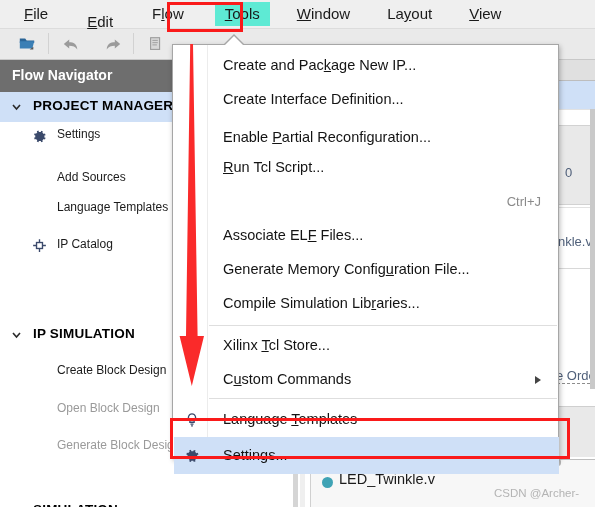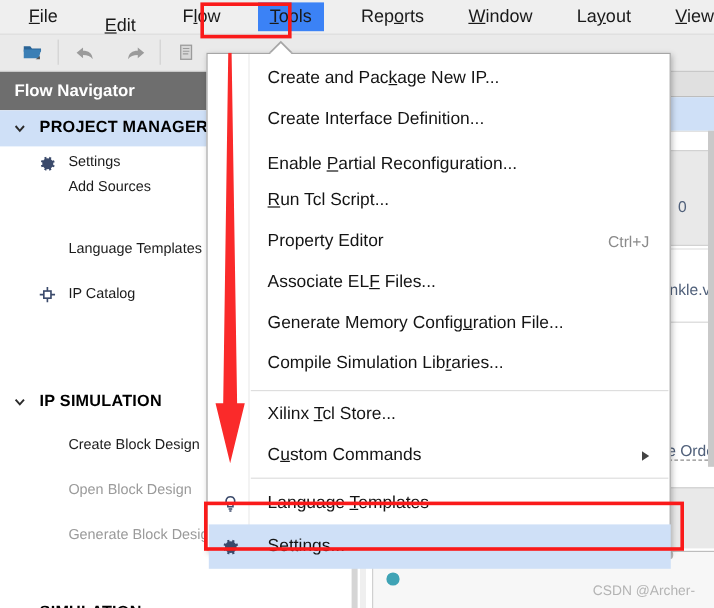--- a/index.html
+++ b/index.html
@@ -26,21 +26,21 @@
   .menubar-item {
     font-size: 15px;
     color: #1a1a1a;
     padding: 3px 10px;
     margin: 0 3px;
     white-space: nowrap;
     line-height: 18px;
   }
   .menubar-item .mn { text-decoration: underline; }
   .menubar-item.active {
-    background: #3b82f6;
+    background: #5eead4;
   }
   .mb-file  { margin-left: 14px; }
 
   
   .toolbar {
     position: absolute; left: 0; top: 28px;
     width: 595px; height: 31px;
     background: #eaeaea;
     border-bottom: 1px solid #c8c8c8;
   }
@@ -312,20 +312,21 @@
   <div class="bg-bottom-panel"></div>
   <div class="bg-bottom-sel"></div>
 
   <div class="bg-file-area">
     <div style="position:absolute; left:3px; top:3px; width:5px; height:45px; background:#d5d5d5;"></div>
     <div style="position:absolute; left:10px; top:3px; width:5px; height:45px; background:#efefef;"></div>
     <div style="position:absolute; left:20px; top:0px; width:285px; height:48px; background:#f7f7f7; border-left:1px solid #d0d0d0;"></div>
   </div>
   <div class="bg-hscroll"></div>
   <div class="file-dot"></div>
+  <div class="file-name">LED_Twinkle.v</div>
   <div class="watermark">CSDN @Archer-</div>
 
   <div class="fn-header">
     <div class="fn-header-title">Flow Navigator</div>
   </div>
   <div class="fn-body">
 
     <div class="fn-row section selected" style="top:0px;">
       <div class="fn-chev">
         <svg width="13" height="13" viewBox="0 0 13 13">
@@ -338,21 +339,21 @@
     <div class="fn-row" style="top:30px;">
       <div class="fn-ico">
         <svg width="17" height="17" viewBox="0 0 20 20">
           <path fill="#3b4a6b" d="M10 6.6a3.4 3.4 0 100 6.8 3.4 3.4 0 000-6.8zm0 5a1.6 1.6 0 110-3.2 1.6 1.6 0 010 3.2z"></path>
           <path fill="#3b4a6b" d="M17.2 11.6l-1.5-.5a5.9 5.9 0 000-2.2l1.5-.5-.8-2-1.5.6a6 6 0 00-1.5-1.5l.6-1.5-2-.8-.5 1.5a5.9 5.9 0 00-2.2 0L8.8 3l-2 .8.6 1.5a6 6 0 00-1.5 1.5L4.4 6.3l-.8 2 1.5.5a5.9 5.9 0 000 2.2l-1.5.5.8 2 1.5-.6a6 6 0 001.5 1.5l-.6 1.5 2 .8.5-1.5a5.9 5.9 0 002.2 0l.5 1.5 2-.8-.6-1.5a6 6 0 001.5-1.5l1.5.6z"></path>
         </svg>
       </div>
       <div class="fn-item-label">Settings</div>
     </div>
 
-    <div class="fn-row" style="top:51px;">
+    <div class="fn-row" style="top:73px;">
       <div class="fn-item-label">Add Sources</div>
     </div>
 
     <div class="fn-row" style="top:103px;">
       <div class="fn-item-label">Language Templates</div>
     </div>
 
     <div class="fn-row" style="top:140px;">
       <div class="fn-ico" style="top:5px;">
         <svg width="17" height="17" viewBox="0 0 20 20">
@@ -418,21 +419,20 @@
         <path stroke="#9b9b9b" stroke-width="1" d="M6 6h6M6 8.5h6M6 11h5"></path>
       </svg>
     </div>
   </div>
 
   <div class="menubar">
     <div class="menubar-item mb-file"><span class="mn">F</span>ile</div>
     <div class="menubar-item" style="margin-left:16px;margin-top:15px;"><span class="mn">E</span>dit</div>
     <div class="menubar-item" style="margin-left:16px;">F<span class="mn">l</span>ow</div>
     <div class="menubar-item active" style="margin-left:18px;"><span class="mn">T</span>ools</div>
-    <div class="menubar-item" style="margin-left:18px;">Rep<span class="mn">o</span>rts</div>
     <div class="menubar-item" style="margin-left:14px;"><span class="mn">W</span>indow</div>
     <div class="menubar-item" style="margin-left:14px;">La<span class="mn">y</span>out</div>
     <div class="menubar-item" style="margin-left:14px;"><span class="mn">V</span>iew</div>
 
   </div>
 
   <div class="menu-tip-b"></div>
   <div class="menu">
     <div class="menu-gutter"></div>
 
@@ -442,21 +442,20 @@
     <div class="mi" style="top:38px;">
       <div class="mi-label">Create Interface Definition...</div>
     </div>
     <div class="mi" style="top:76px;">
       <div class="mi-label">Enable <span class="mn">P</span>artial Reconfiguration...</div>
     </div>
     <div class="mi" style="top:106px;">
       <div class="mi-label"><span class="mn">R</span>un Tcl Script...</div>
     </div>
     <div class="mi" style="top:140px;">
-      <div class="mi-label">Property Editor</div>
       <div class="mi-accel">Ctrl+J</div>
     </div>
     <div class="mi" style="top:174px;">
       <div class="mi-label">Associate EL<span class="mn">F</span> Files...</div>
     </div>
     <div class="mi" style="top:208px;">
       <div class="mi-label">Generate Memory Config<span class="mn">u</span>ration File...</div>
     </div>
     <div class="mi" style="top:242px;">
       <div class="mi-label">Compile Simulation Lib<span class="mn">r</span>aries...</div>

